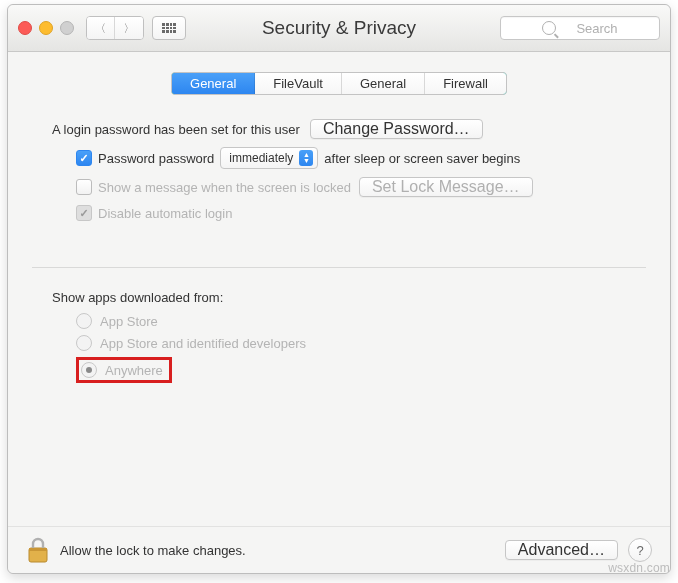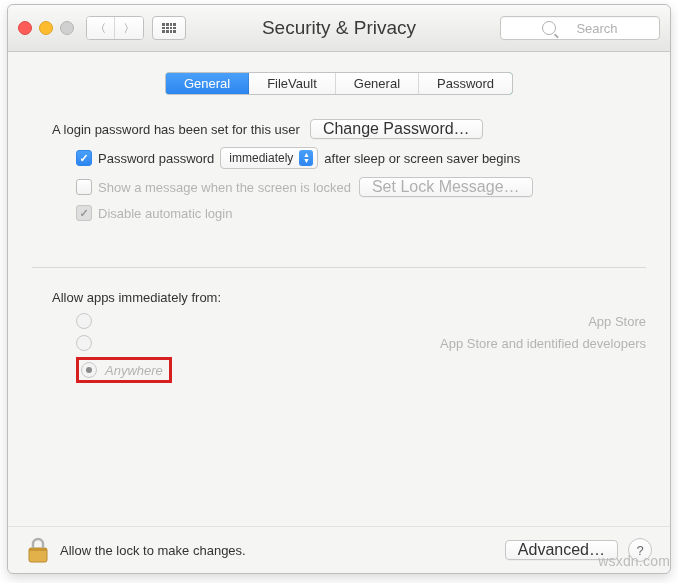--- a/index.html
+++ b/index.html
@@ -236,27 +236,26 @@
     align-items:center;
     justify-content:center;
     background:#f3f3f3;
   }
   .radio.selected::after {
     content:"";
     width:6px; height:6px;
     background:#8a8a8a;
     border-radius:50%;
   }
-  .radiogroup .row { padding-left: 24px; margin-bottom:6px; align-items:center;justify-content:space-between;}
+  .radiogroup .row { padding-left: 24px; margin-bottom:6px; align-items:center;}
   .highlightbox {
     border:3px solid #d81f1f;
     padding:2px 6px 2px 2px;
     display:inline-flex;
     align-items:center;
-    font-style:italic;
   }
   .footer {
     position:absolute;
     left:0; right:0; bottom:0;
     height:46px;
     border-top:1px solid #e2e2e1;
     background:#f5f5f4;
     display:flex;
     align-items:center;
     padding:0 18px;
@@ -273,23 +272,23 @@
     display:flex;
     align-items:center;
     justify-content:center;
     color:#6a6a6a;
     font-size:13px;
     cursor:default;
   }
   .watermark {
     position:absolute;
     right:8px;
-    bottom:14px;
+    bottom:8px;
     color:#bcbcbc;
-    font-size:14px;
+    font-size:12px;
     letter-spacing:0.2px;
   }
 </style>
 </head>
 <body>
 
 <div class="window">
 
   <div class="toolbar">
     <div class="traffic">
@@ -324,21 +323,21 @@
     </div>
   </div>
 
   <div class="content">
 
     <div class="tabbar">
       <div class="tabs">
         <div class="tab active">General</div>
         <div class="tab">FileVault</div>
         <div class="tab">General</div>
-        <div class="tab">Password</div>
+        <div class="tab">Firewall</div>
       </div>
     </div>
 
     <div class="section">
       <div class="row">
         <span>A login password has been set for this user</span>
         <span style="width:10px"></span>
         <button class="macbtn">Change Password…</button>
       </div>
 
@@ -364,21 +363,21 @@
       <div class="row" style="padding-left:24px">
         <span class="checkbox dimmed checked"></span>
         <span class="dimtext">Disable automatic login</span>
       </div>
     </div>
 
     <div class="divider"></div>
 
     <div class="section" style="padding-top:0">
       <div class="row">
-        <span>Allow apps immediately from:</span>
+        <span>Show apps downloaded from:</span>
       </div>
       <div class="radiogroup">
         <div class="row dimtext">
           <span class="radio"></span>
           <span>App Store</span>
         </div>
         <div class="row dimtext">
           <span class="radio"></span>
           <span>App Store and identified developers</span>
         </div>

